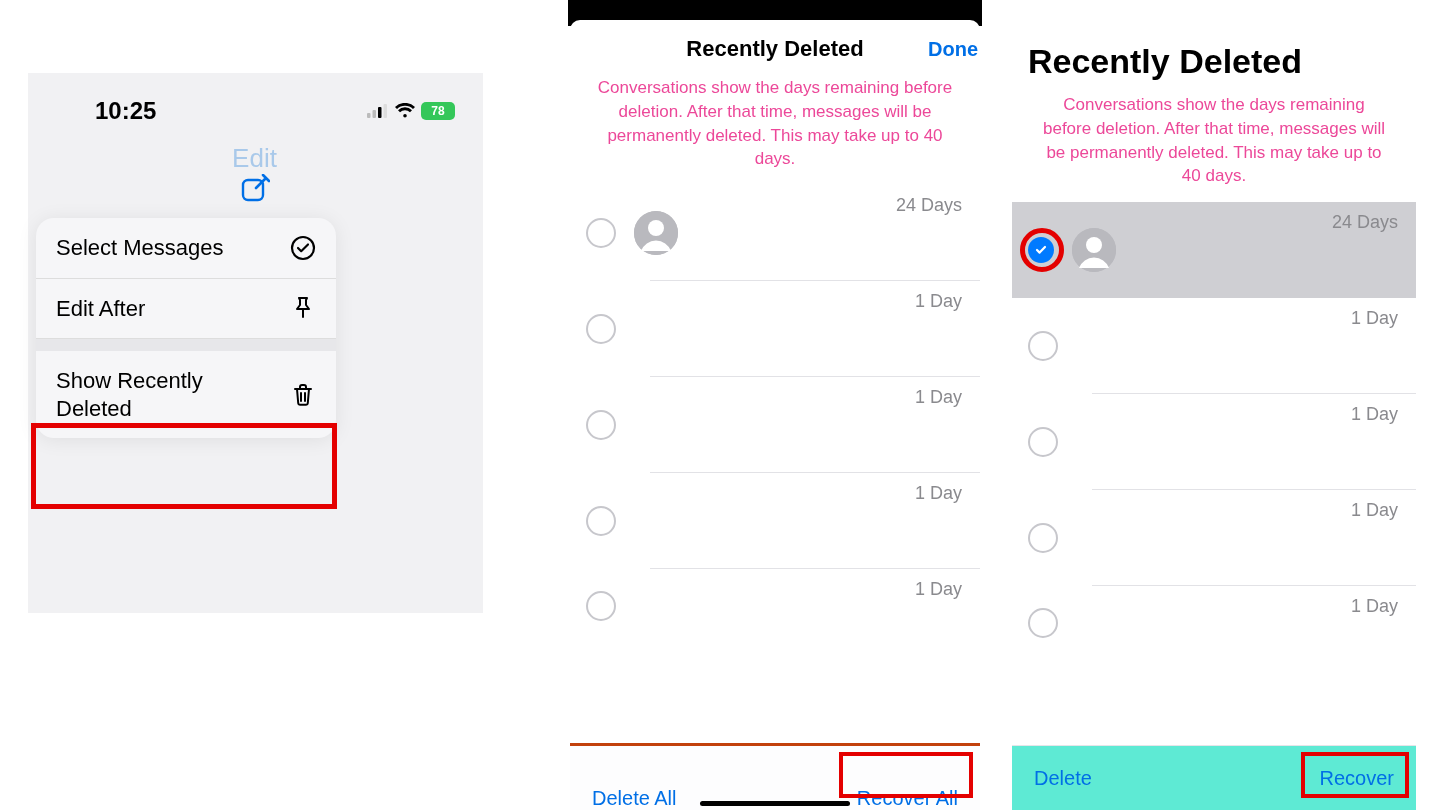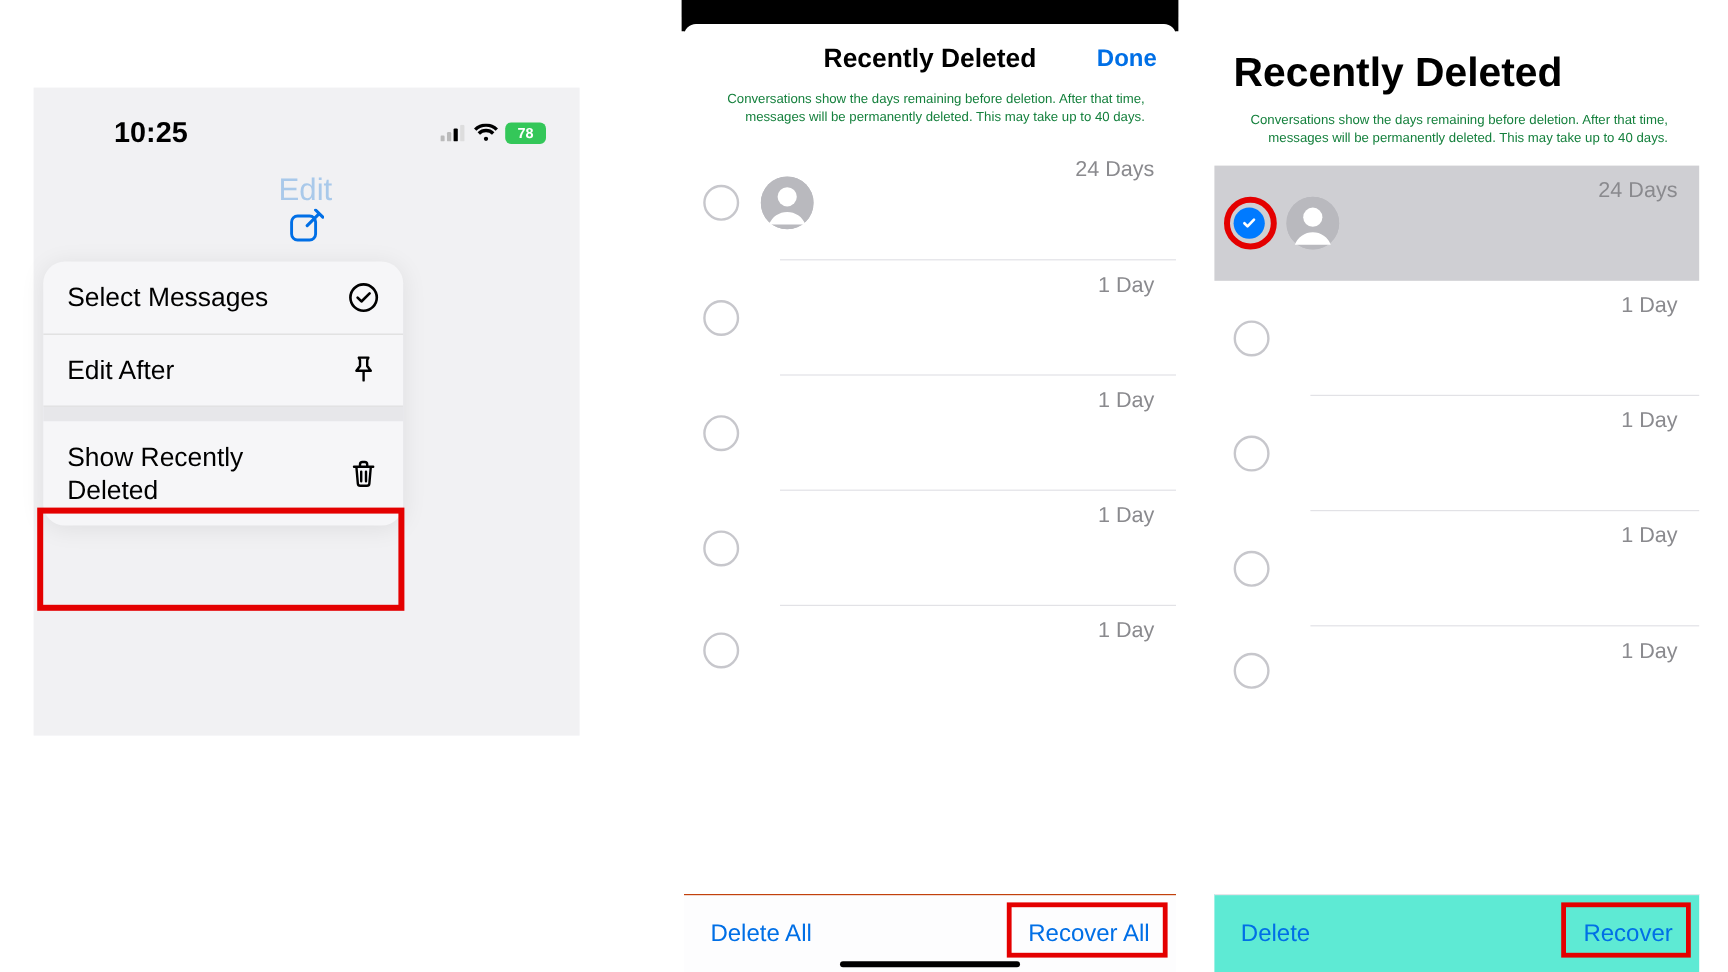--- a/index.html
+++ b/index.html
@@ -24,33 +24,33 @@
   .p1-gap{height:12px;background:#e7e7ea;}
   .p1-highlight{position:absolute;border:5px solid #e40000;box-sizing:border-box;}
   
   .p2{left:570px;top:0;width:410px;height:810px;background:#fff;}
   .p2-notch{height:26px;background:#000;position:relative;}
   .p2-notch:before{content:"";position:absolute;left:-2px;top:0;width:24px;height:26px;background:#000;border-bottom-right-radius:12px;}
   .p2-notch:after{content:"";position:absolute;right:-2px;top:0;width:24px;height:26px;background:#000;border-bottom-left-radius:12px;}
   .p2-sheet{height:10px;background:#fff;border-radius:12px 12px 0 0;margin-top:-6px;position:relative;}
   .p2-hdr{display:flex;align-items:center;padding:6px 14px 6px 14px;position:relative;}
   .p2-title{flex:1;text-align:center;font-size:22px;font-weight:700;color:#000;}
-  .p2-done{font-size:20px;font-weight:600;color:#006fe6;position:absolute;right:16px;}
-  .p-desc{font-size:11px;color:#15803d;text-align:right;padding:8px 26px 14px;line-height:1.4;}
+  .p2-done{font-size:20px;font-weight:600;color:#006fe6;position:absolute;right:2px;}
+  .p-desc{font-size:17px;color:#ec4899;text-align:center;padding:8px 26px 14px;line-height:1.4;}
   .p-list{}
   .p-row{display:flex;align-items:center;padding:0 10px 0 16px;position:relative;height:96px;}
   .p-row.short{height:74px;}
   .p-radio{width:26px;height:26px;border-radius:50%;border:2px solid #c7c7cc;flex:0 0 26px;margin-right:18px;background:#fff;}
   .p-radio.checked{border:none;background:#007aff;display:flex;align-items:center;justify-content:center;}
   .p-radio.checked svg{width:14px;height:14px;}
   .p-avatar{width:44px;height:44px;border-radius:50%;background:#b9b9be;display:flex;align-items:center;justify-content:center;flex:0 0 44px;}
   .p-avatar svg{width:44px;height:44px;}
   .p-days{position:absolute;right:18px;top:10px;font-size:18px;color:#8a8a8e;}
   .p-row .divider{position:absolute;left:80px;right:0;bottom:0;height:1px;background:#e2e2e6;}
-  .p2-toolbar{position:absolute;left:0;right:0;bottom:0;height:64px;border-top:1px solid #c2410c;background:#fdfdfe;display:flex;align-items:center;justify-content:space-between;padding:0 22px;}
+  .p2-toolbar{position:absolute;left:0;right:0;bottom:0;height:64px;border-top:3px solid #c2410c;background:#fdfdfe;display:flex;align-items:flex-end;justify-content:space-between;padding:0 22px;}
   .p2-toolbar .tb-btn{font-size:20px;color:#006fe6;font-weight:400;}
   .p2-home{position:absolute;left:50%;bottom:4px;width:150px;height:5px;background:#000;border-radius:3px;transform:translateX(-50%);}
   .p-highlight{position:absolute;border:4px solid #e40000;box-sizing:border-box;}
   
   .p3{left:1012px;top:0;width:404px;height:810px;background:#fff;}
   .p3-title{font-size:34px;font-weight:800;color:#000;padding:42px 0 4px 16px;}
   .p3 .p-row.selected{background:#cfcfd3;}
   .red-ring{position:absolute;width:44px;height:44px;border:5px solid #e40000;border-radius:50%;box-sizing:border-box;}
   .p3-toolbar{position:absolute;left:0;right:0;bottom:0;height:64px;border-top:1px solid #e5e5e9;background:#5eead4;display:flex;align-items:center;justify-content:space-between;padding:0 22px;}
   .p3-toolbar .tb-btn{font-size:20px;color:#006fe6;font-weight:400;}

